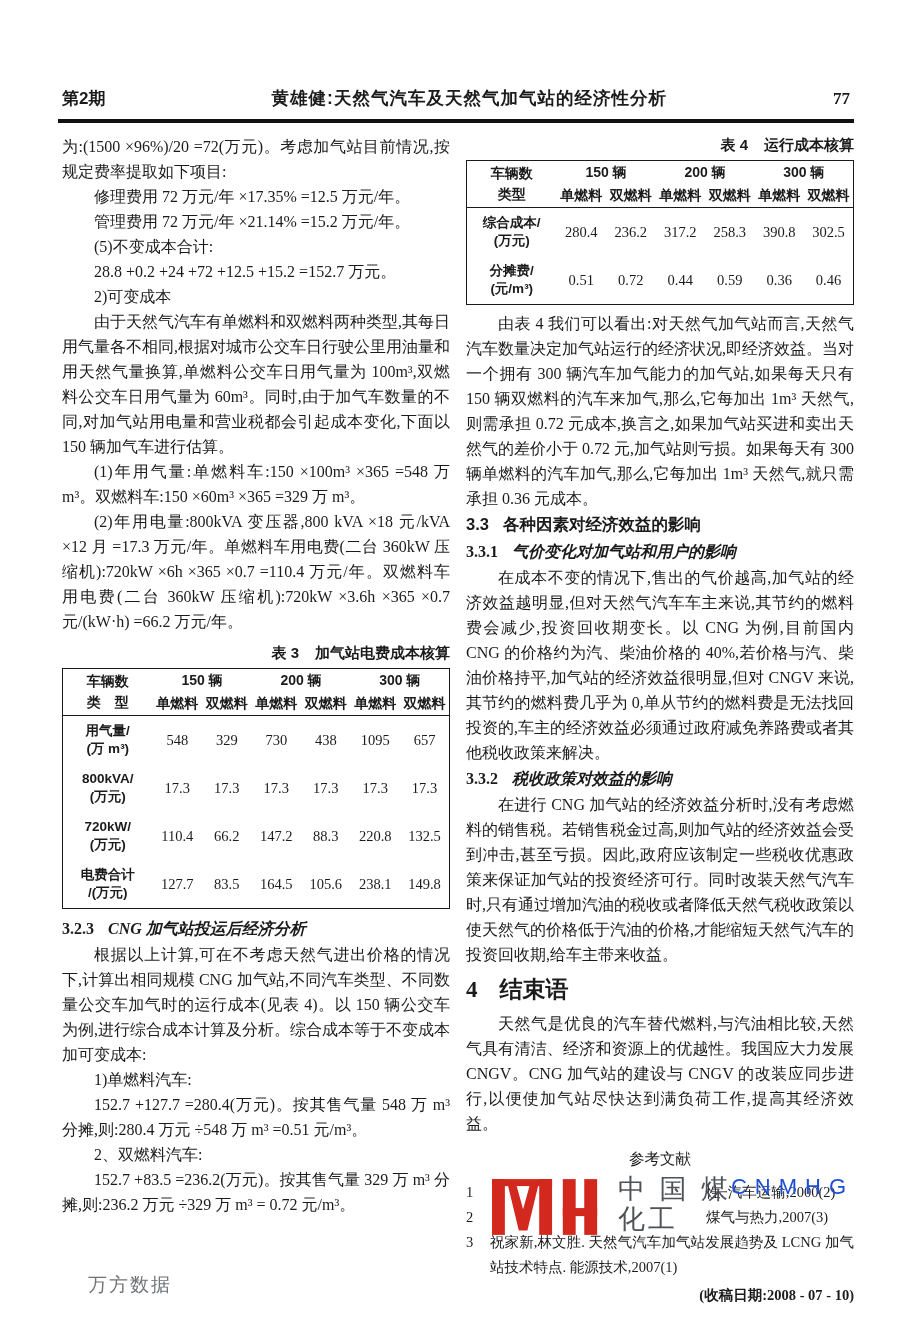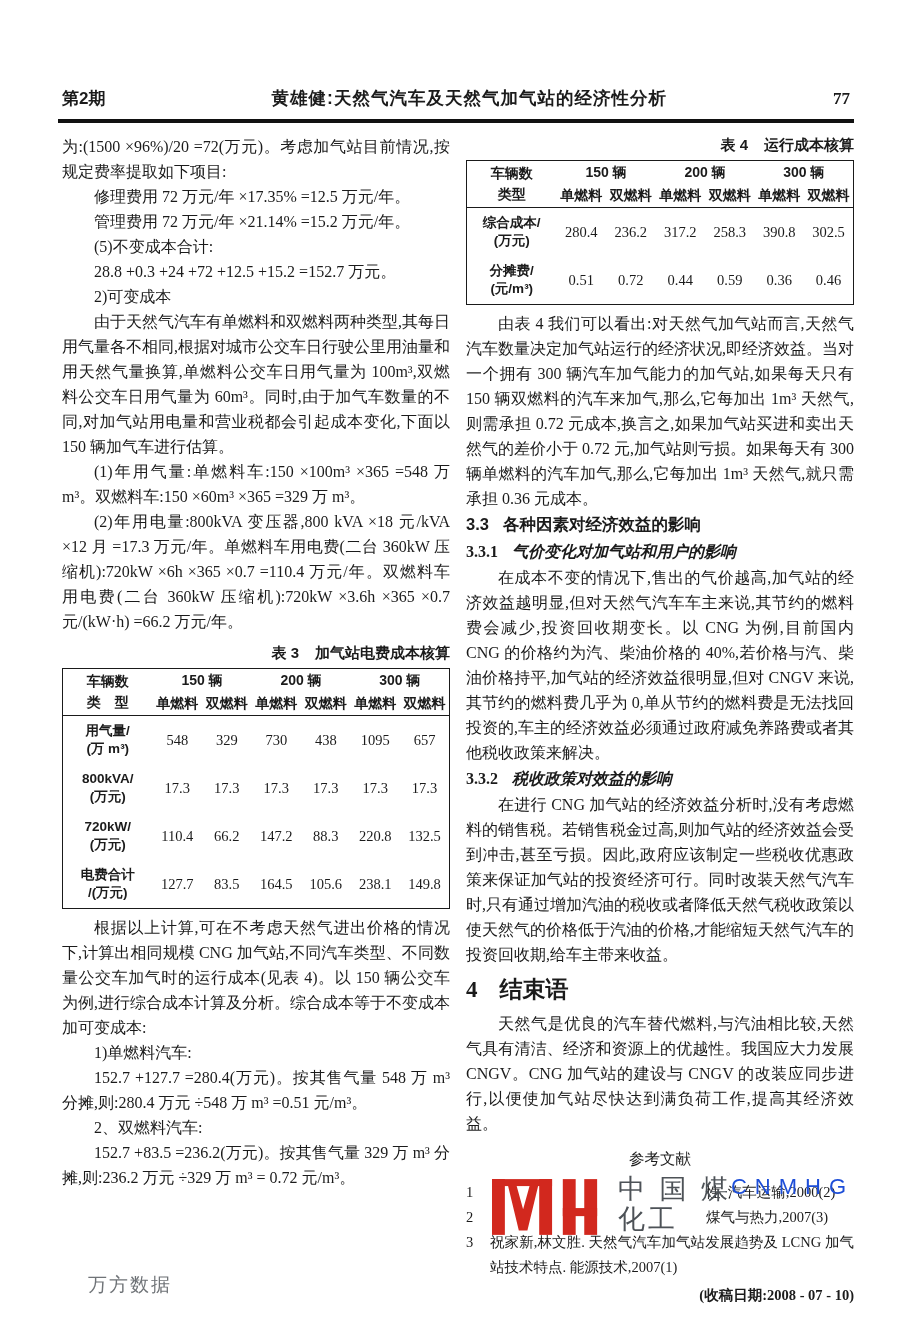--- a/index.html
+++ b/index.html
@@ -72,21 +72,21 @@
     <span class="rtitle">黄雄健:天然气汽车及天然气加气站的经济性分析</span>
     <span class="pageno">77</span>
   </div>
   <div class="hdr-rule"></div>
 
   <div class="col col-left">
     <p class="para noindent">为:(1500 ×96%)/20 =72(万元)。考虑加气站目前情况,按规定费率提取如下项目:</p>
     <p class="para">修理费用 72 万元/年 ×17.35% =12.5 万元/年。</p>
     <p class="para">管理费用 72 万元/年 ×21.14% =15.2 万元/年。</p>
     <p class="para">(5)不变成本合计:</p>
-    <p class="para">28.8 +0.3 +24 +72 +12.5 +15.2 =152.7 万元。</p>
+    <p class="para">28.8 +0.2 +24 +72 +12.5 +15.2 =152.7 万元。</p>
     <p class="para">2)可变成本</p>
     <p class="para">由于天然气汽车有单燃料和双燃料两种类型,其每日用气量各不相同,根据对城市公交车日行驶公里用油量和用天然气量换算,单燃料公交车日用气量为 100m³,双燃料公交车日用气量为 60m³。同时,由于加气车数量的不同,对加气站用电量和营业税都会引起成本变化,下面以 150 辆加气车进行估算。</p>
     <p class="para">(1)年用气量:单燃料车:150 ×100m³ ×365 =548 万 m³。双燃料车:150 ×60m³ ×365 =329 万 m³。</p>
     <p class="para">(2)年用电量:800kVA 变压器,800 kVA ×18 元/kVA ×12 月 =17.3 万元/年。单燃料车用电费(二台 360kW 压缩机):720kW ×6h ×365 ×0.7 =110.4 万元/年。双燃料车用电费(二台 360kW 压缩机):720kW ×3.6h ×365 ×0.7 元/(kW·h) =66.2 万元/年。</p>
 
     <div class="tbl-title">
       <span>表 3</span><span class="gap"></span><span>加气站电费成本核算</span>
     </div>
     <table class="dtable">
       <colgroup>
@@ -162,20 +162,23 @@
           <td class="val">127.7</td>
           <td class="val">83.5</td>
           <td class="val">164.5</td>
           <td class="val">105.6</td>
           <td class="val">238.1</td>
           <td class="val">149.8</td>
         </tr>
       </tbody>
     </table>
 
+    <div class="sec-kaiti">
+      <span class="num">3.2.3</span><span>CNG 加气站投运后经济分析</span>
+    </div>
     <p class="para">根据以上计算,可在不考虑天然气进出价格的情况下,计算出相同规模 CNG 加气站,不同汽车类型、不同数量公交车加气时的运行成本(见表 4)。以 150 辆公交车为例,进行综合成本计算及分析。综合成本等于不变成本加可变成本:</p>
     <p class="para">1)单燃料汽车:</p>
     <p class="para">152.7 +127.7 =280.4(万元)。按其售气量 548 万 m³ 分摊,则:280.4 万元 ÷548 万 m³ =0.51 元/m³。</p>
     <p class="para">2、双燃料汽车:</p>
     <p class="para">152.7 +83.5 =236.2(万元)。按其售气量 329 万 m³ 分摊,则:236.2 万元 ÷329 万 m³ = 0.72 元/m³。</p>
   </div>
 
   <div class="col col-right">
 
     <div class="tbl-title" style="margin-top:0;">

